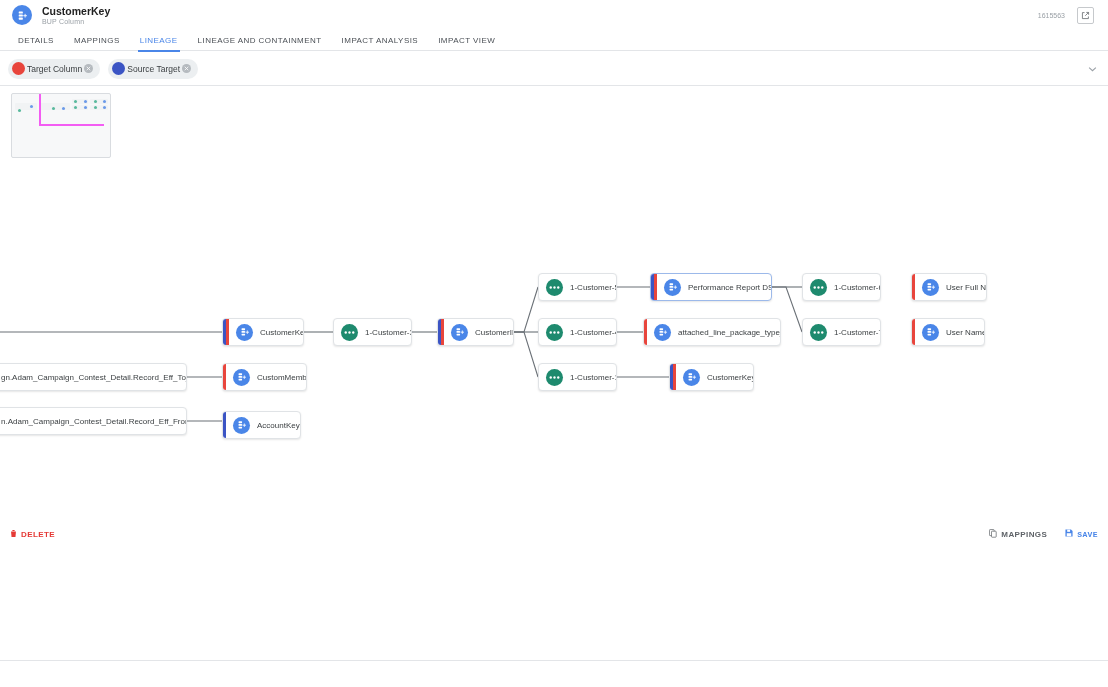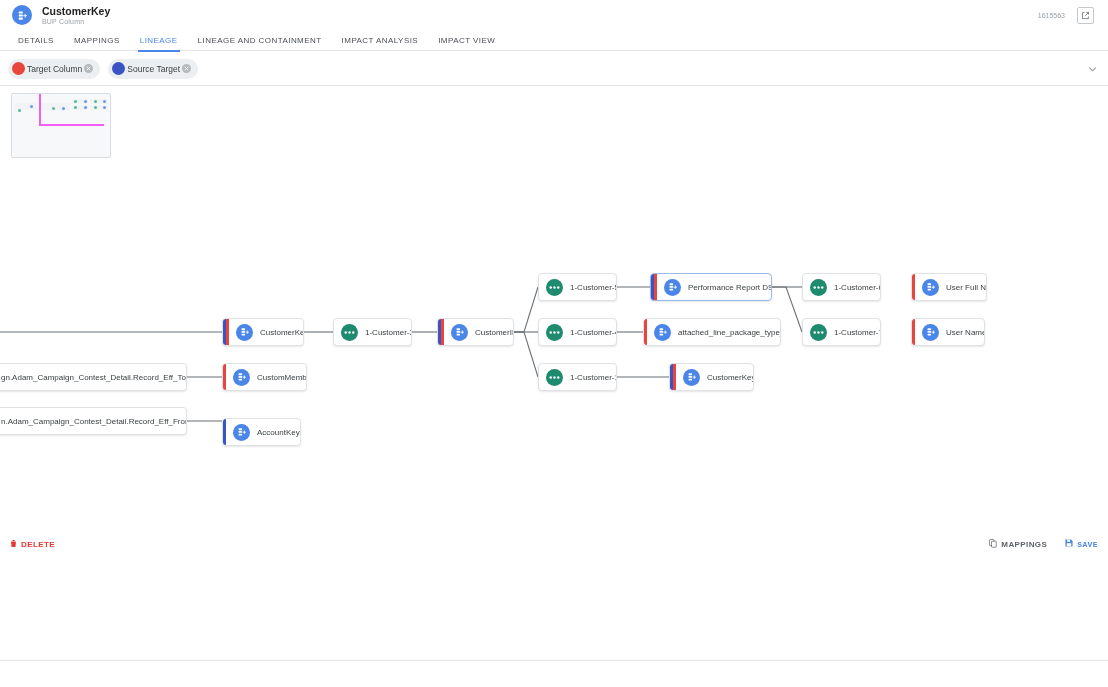--- a/index.html
+++ b/index.html
@@ -110,21 +110,21 @@
   .ico-green { background: #1e8a6e; }
   .node-label {
     font-size: 8px; color: #3c4043; white-space: nowrap;
     padding-right: 9px; overflow: hidden;
   }
   .node.plain { padding-left: 8px; }
   .node.plain .node-label { padding-left: 0; }
 
   
   .footer {
-    position: absolute; bottom: 8px; left: 0; width: 1108px; height: 26px;
+    position: absolute; bottom: 18px; left: 0; width: 1108px; height: 26px;
     display: flex; align-items: center; padding: 0 10px; background: #fff;
   }
   .fbtn {
     display: inline-flex; align-items: center; gap: 4px;
     font-size: 8px; font-weight: bold; letter-spacing: .4px;
   }
   .fbtn.delete { color: #e53935; }
   .fbtn.duplicate { color: #5f6368; }
   .fbtn.save { color: #4a86e8; font-family: Liberation Mono, monospace; }
   .footer-right { margin-left: auto; display: flex; align-items: center; gap: 18px; }
@@ -266,21 +266,21 @@
           <div class="node-ico ico-blue">
             <svg width="10" height="10" viewBox="0 0 16 16">
               <rect x="2.5" y="2" width="5.6" height="3" rx="0.7" fill="#fff"></rect>
               <rect x="2.5" y="6.3" width="5.6" height="3" rx="0.7" fill="#fff"></rect>
               <rect x="2.5" y="10.6" width="5.6" height="3" rx="0.7" fill="#fff"></rect>
               <path d="M11.7 6.2v4.2M9.6 8.3h4.2" stroke="#fff" stroke-width="1.3" stroke-linecap="round"></path>
             </svg>
           </div>
           <div class="node-label">CustomMembers</div>
         </div>
-        <div class="node" style="left: 222px; top: 332px; width: 79px;">
+        <div class="node" style="left: 222px; top: 325px; width: 79px;">
           <div class="bars">
             <div class="bar" style="background: rgb(59, 84, 196);"></div>
           </div>
           <div class="node-ico ico-blue">
             <svg width="10" height="10" viewBox="0 0 16 16">
               <rect x="2.5" y="2" width="5.6" height="3" rx="0.7" fill="#fff"></rect>
               <rect x="2.5" y="6.3" width="5.6" height="3" rx="0.7" fill="#fff"></rect>
               <rect x="2.5" y="10.6" width="5.6" height="3" rx="0.7" fill="#fff"></rect>
               <path d="M11.7 6.2v4.2M9.6 8.3h4.2" stroke="#fff" stroke-width="1.3" stroke-linecap="round"></path>
             </svg>

